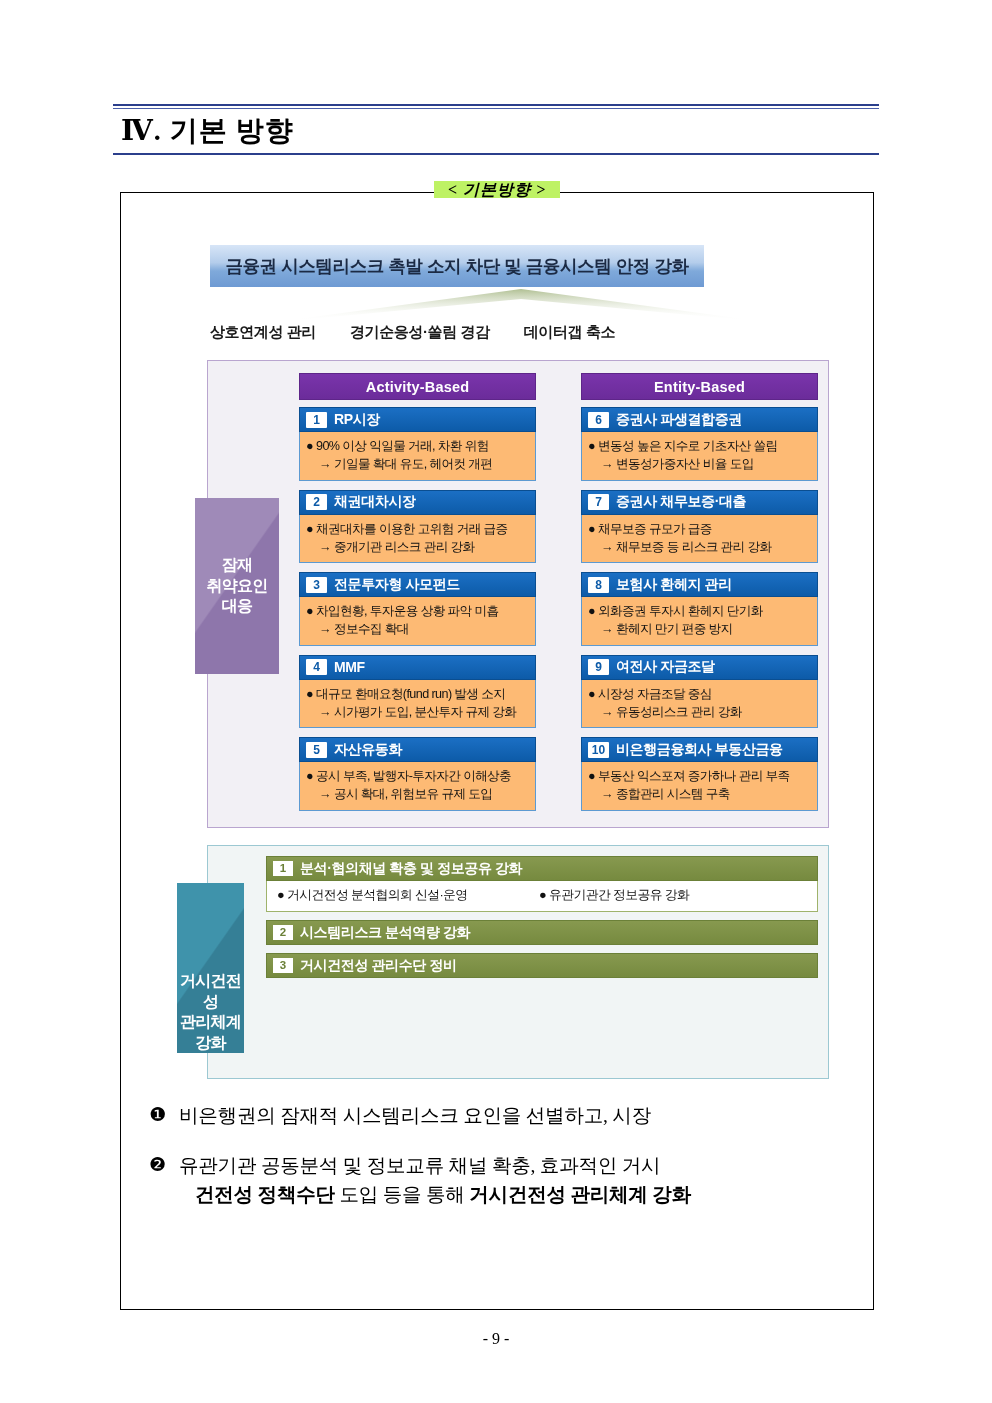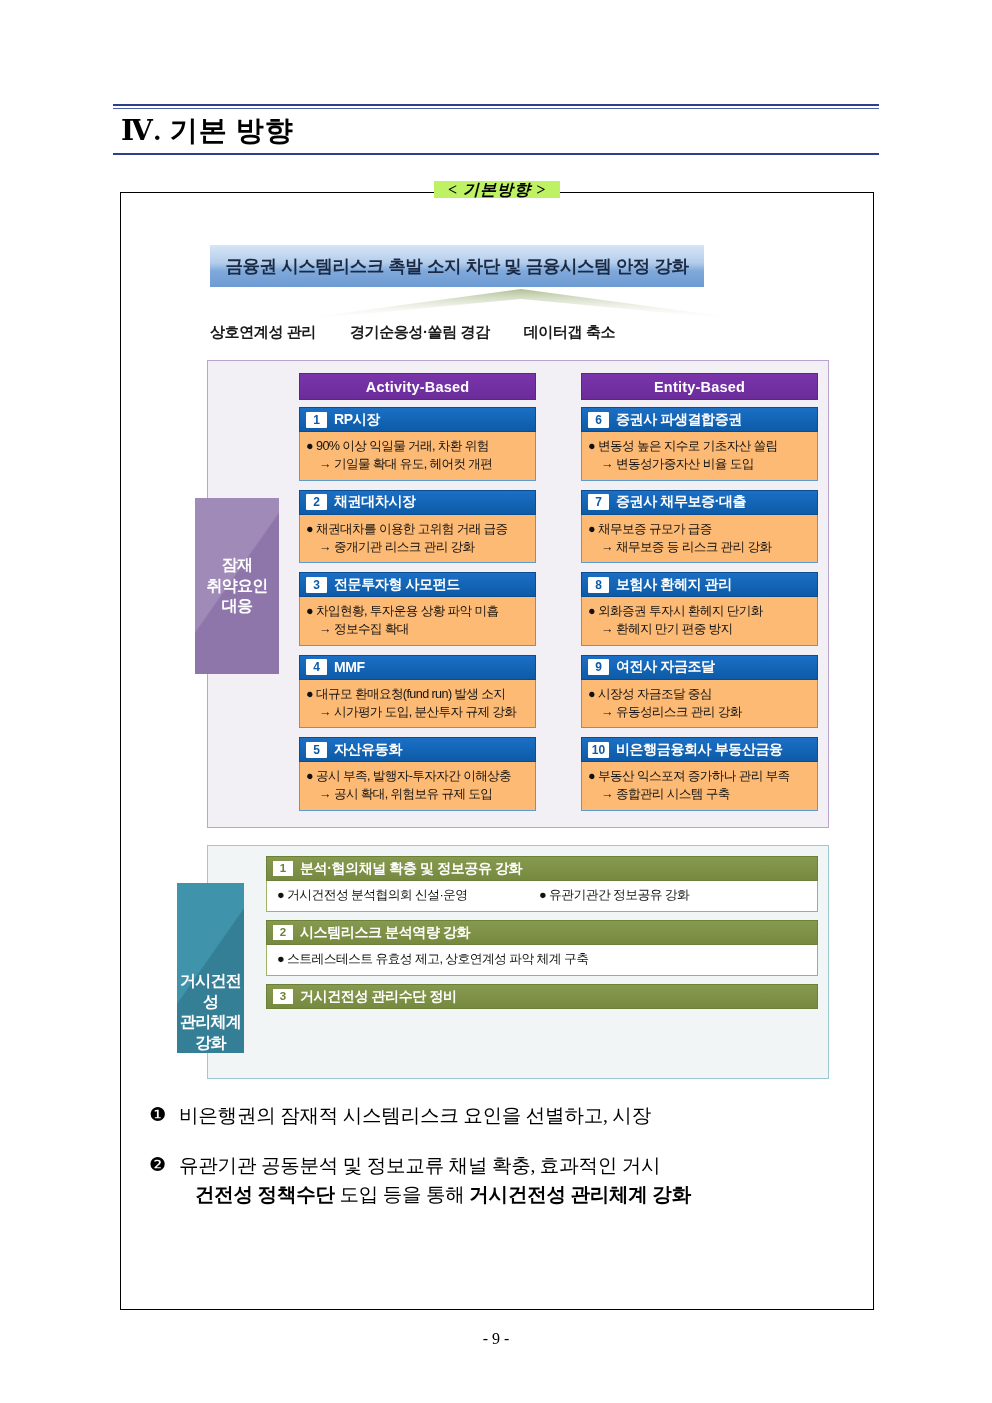--- a/index.html
+++ b/index.html
@@ -545,23 +545,20 @@
         <span class="g-item first"><span>●</span> <span>거시건전성 분석협의회 신설·운영</span></span>
         <span class="g-item"><span>●</span> <span>유관기관간 정보공유 강화</span></span>
       </div>
     </div>
 
     <div class="g-card">
       <div class="g-head">
         <span class="g-chip">2</span>
         <span class="g-title">시스템리스크 분석역량 강화</span>
       </div>
-      <div class="g-body">
-        <span class="g-item"><span>●</span> <span>스트레스테스트 유효성 제고, 상호연계성 파악 체계 구축</span></span>
-      </div>
     </div>
 
     <div class="g-card">
       <div class="g-head">
         <span class="g-chip">3</span>
         <span class="g-title">거시건전성 관리수단 정비</span>
       </div>
     </div>
   </div>
 

